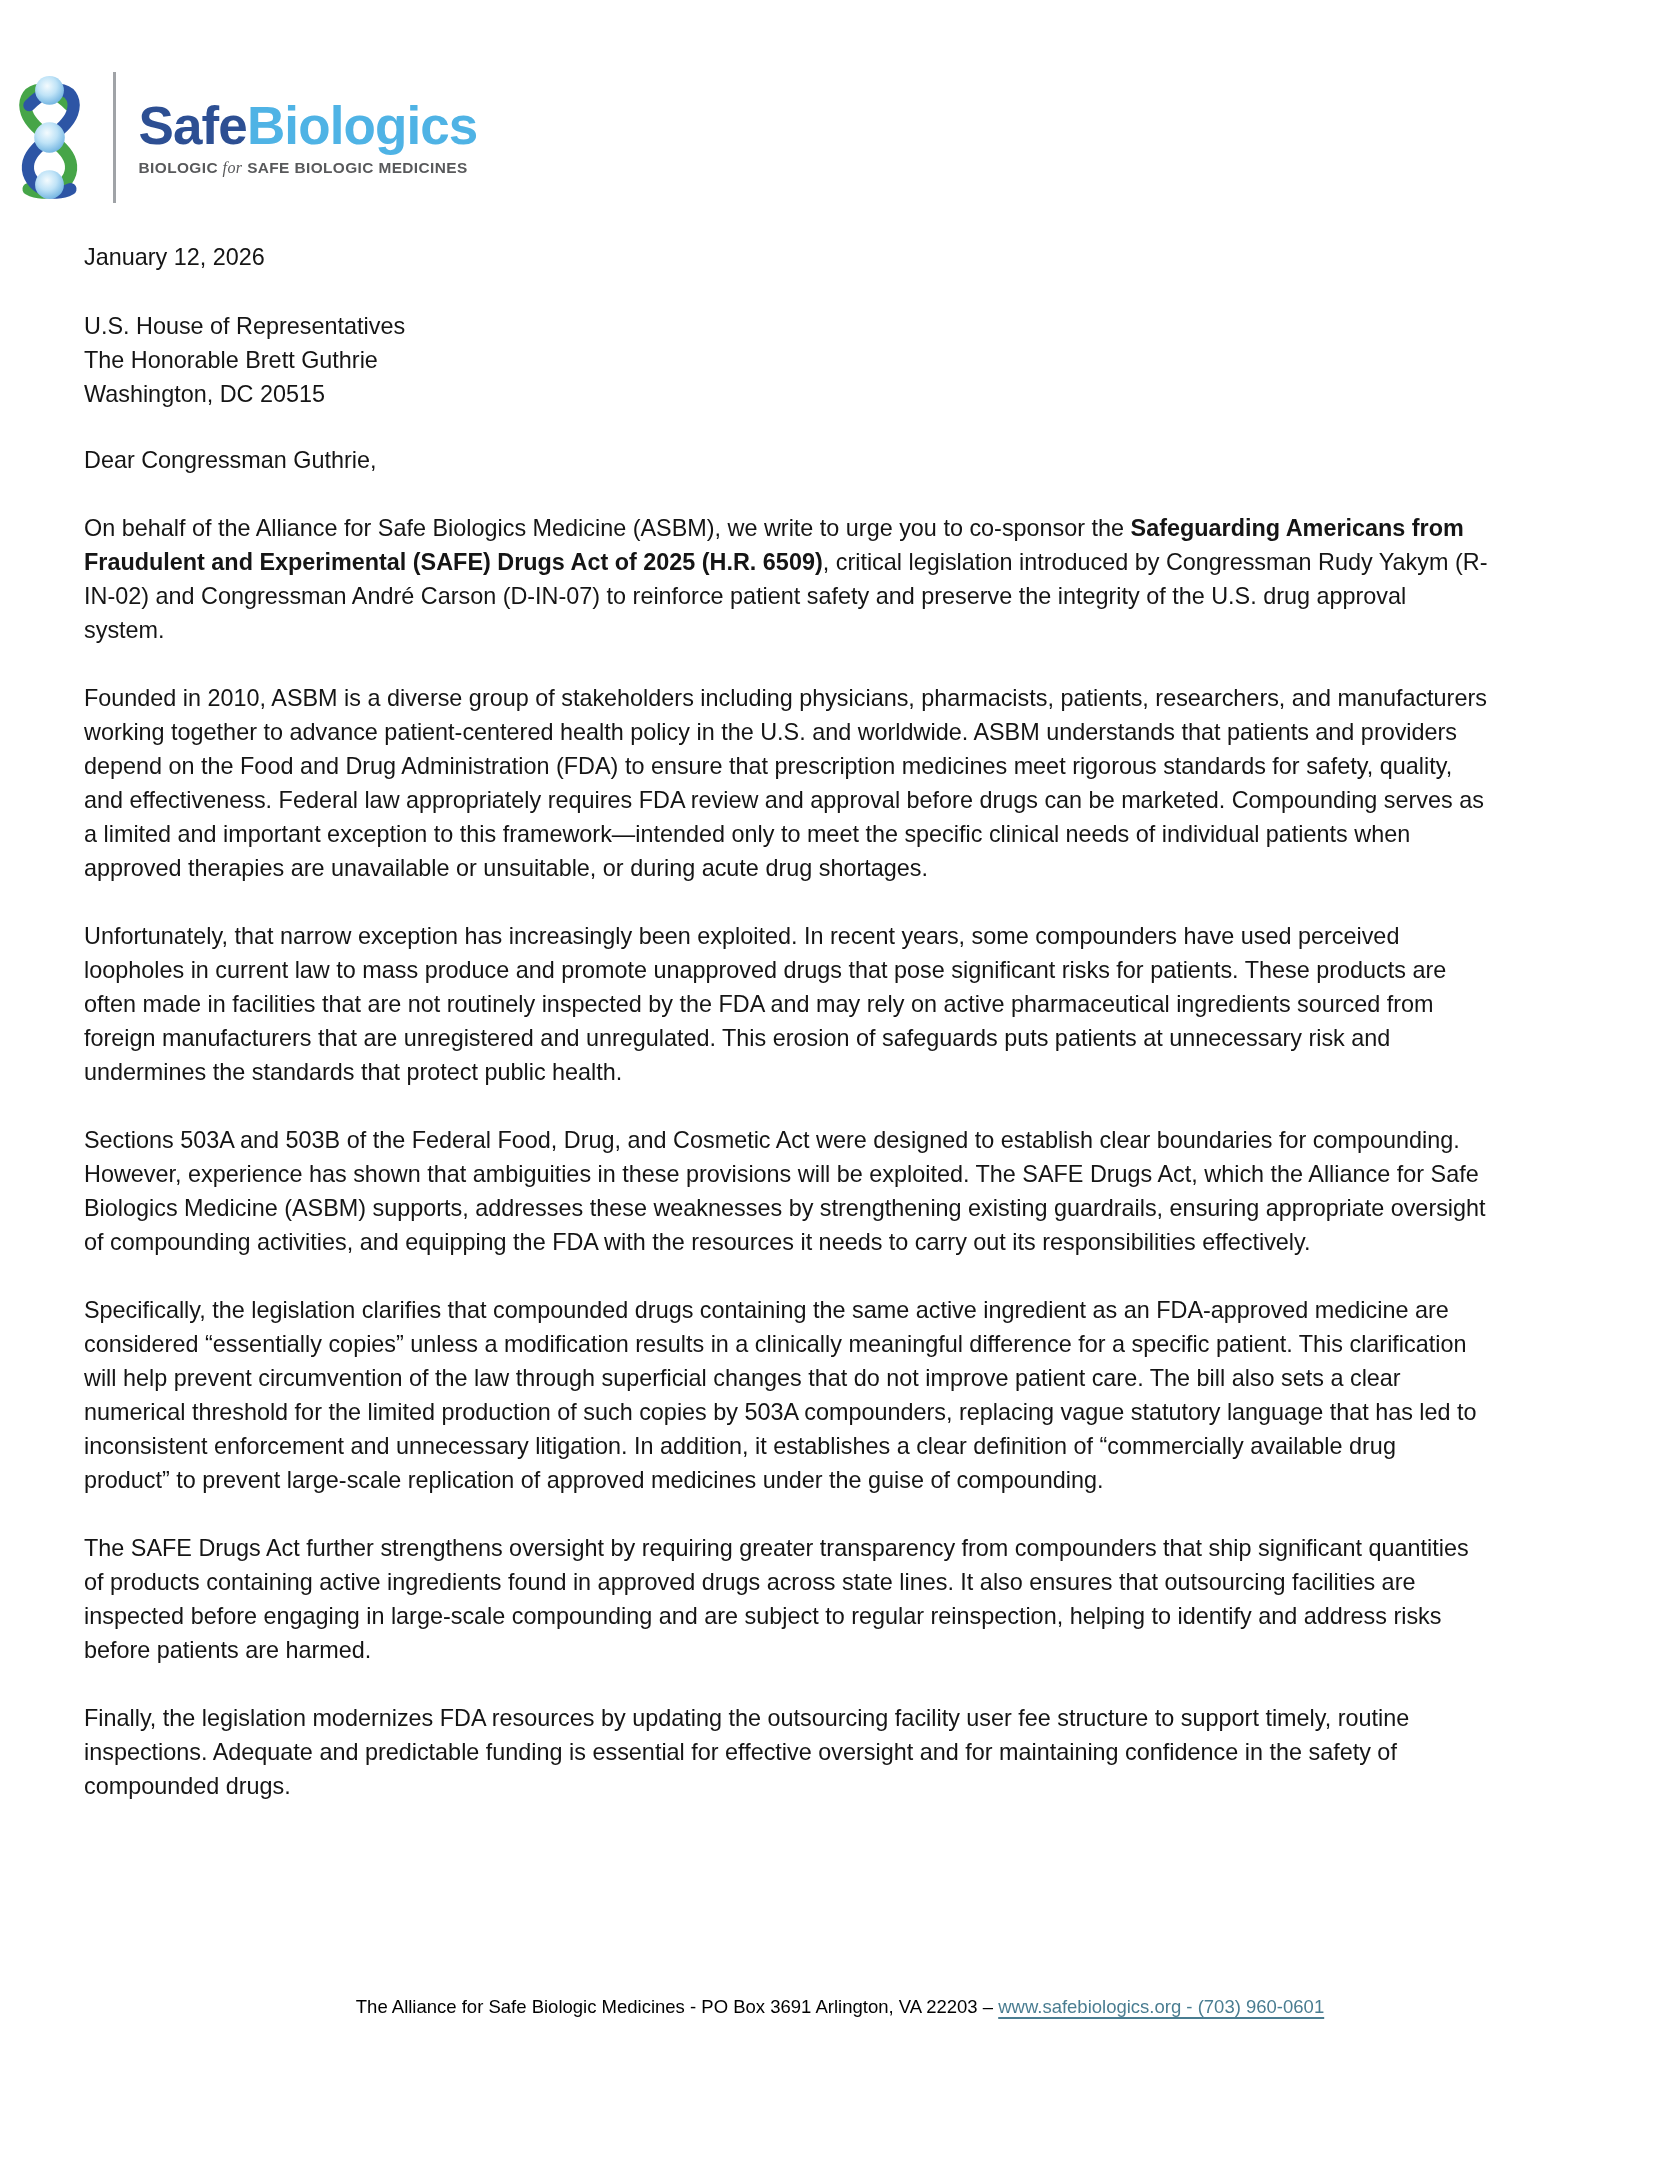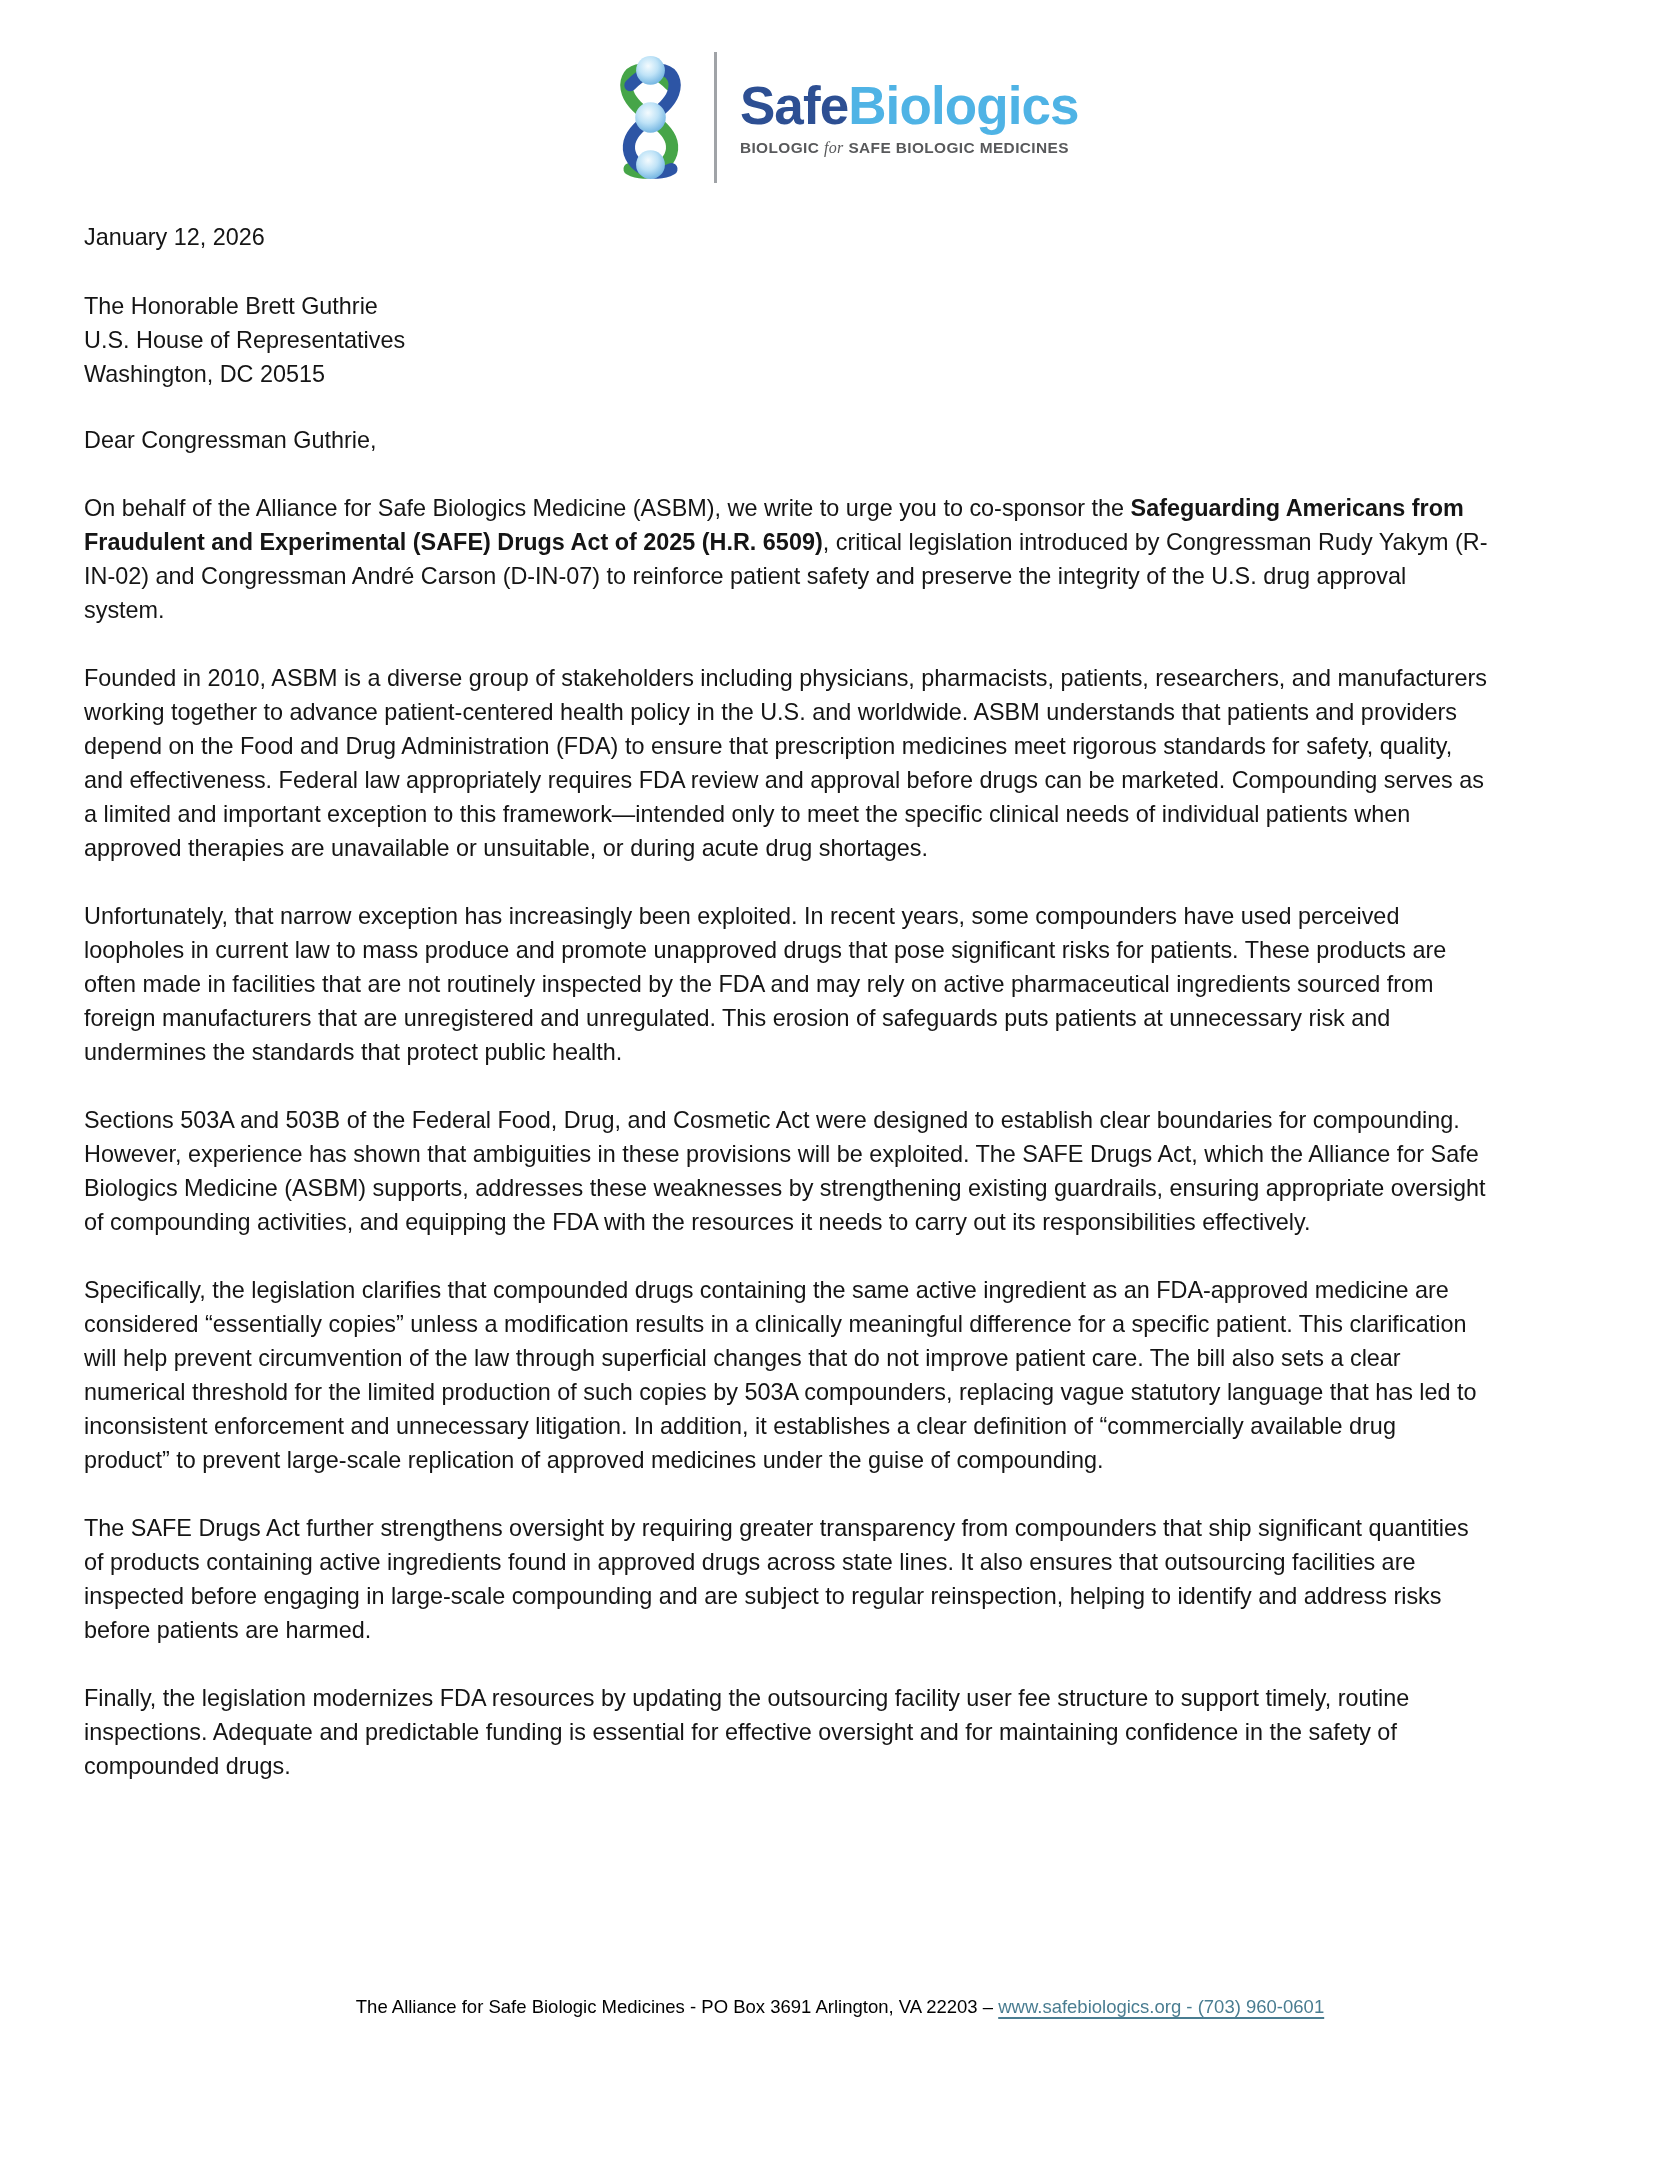--- a/index.html
+++ b/index.html
@@ -14,23 +14,22 @@
   body{font-family:"Liberation Sans",sans-serif;color:var(--ink);}
   .page{
     position:relative;
     width:1680px;
     height:2174px;
     background:#ffffff;
     overflow:hidden;
   }
   
   .letterhead{
-    padding-top:52px;
+    padding-top:72px;
     display:flex;
-    justify-content:center;
   }
   .logo{
     display:flex;
     align-items:center;
   }
   .logo-icon{width:99px;height:131px;display:block;}
   .logo-divider{
     width:2.6px;height:131px;
     background:#a0a3a7;
     margin:0 23px 0 14px;
@@ -114,22 +113,22 @@
       <div class="logo-text">
         <div class="brand"><span class="brand-first">Safe</span><span class="brand-second">Biologics</span></div>
         <div class="tagline"><span>BIOLOGIC</span> <em>for</em> <span>SAFE BIOLOGIC MEDICINES</span></div>
       </div>
     </div>
   </header>
 
   <main class="content">
     <p class="date-line">January 12, 2026</p>
     <div class="address" id="address">
+        <div>U.S. House of Representatives</div>
         <div>The Honorable Brett Guthrie</div>
-        <div>U.S. House of Representatives</div>
         <div>Washington, DC 20515</div>
       </div>
     <p class="salutation">Dear Congressman Guthrie,</p>
     <div id="paragraphs">
         <p class="para"><span>On behalf of the Alliance for Safe Biologics Medicine (ASBM), we write to urge you to co-sponsor the </span><span class="bold">Safeguarding Americans from Fraudulent and Experimental (SAFE) Drugs Act of 2025 (H.R. 6509)</span><span>, critical legislation introduced by Congressman Rudy Yakym (R-IN-02) and Congressman André Carson (D-IN-07) to reinforce patient safety and preserve the integrity of the U.S. drug approval system.</span></p>
         <p class="para"><span>Founded in 2010, ASBM is a diverse group of stakeholders including physicians, pharmacists, patients, researchers, and manufacturers working together to advance patient-centered health policy in the U.S. and worldwide. ASBM understands that patients and providers depend on the Food and Drug Administration (FDA) to ensure that prescription medicines meet rigorous standards for safety, quality, and effectiveness. Federal law appropriately requires FDA review and approval before drugs can be marketed. Compounding serves as a limited and important exception to this framework—intended only to meet the specific clinical needs of individual patients when approved therapies are unavailable or unsuitable, or during acute drug shortages.</span></p>
         <p class="para"><span>Unfortunately, that narrow exception has increasingly been exploited. In recent years, some compounders have used perceived loopholes in current law to mass produce and promote unapproved drugs that pose significant risks for patients. These products are often made in facilities that are not routinely inspected by the FDA and may rely on active pharmaceutical ingredients sourced from foreign manufacturers that are unregistered and unregulated. This erosion of safeguards puts patients at unnecessary risk and undermines the standards that protect public health.</span></p>
         <p class="para"><span>Sections 503A and 503B of the Federal Food, Drug, and Cosmetic Act were designed to establish clear boundaries for compounding. However, experience has shown that ambiguities in these provisions will be exploited. The SAFE Drugs Act, which the Alliance for Safe Biologics Medicine (ASBM) supports, addresses these weaknesses by strengthening existing guardrails, ensuring appropriate oversight of compounding activities, and equipping the FDA with the resources it needs to carry out its responsibilities effectively.</span></p>
         <p class="para"><span>Specifically, the legislation clarifies that compounded drugs containing the same active ingredient as an FDA-approved medicine are considered “essentially copies” unless a modification results in a clinically meaningful difference for a specific patient. This clarification will help prevent circumvention of the law through superficial changes that do not improve patient care. The bill also sets a clear numerical threshold for the limited production of such copies by 503A compounders, replacing vague statutory language that has led to inconsistent enforcement and unnecessary litigation. In addition, it establishes a clear definition of “commercially available drug product” to prevent large-scale replication of approved medicines under the guise of compounding.</span></p>
         <p class="para"><span>The SAFE Drugs Act further strengthens oversight by requiring greater transparency from compounders that ship significant quantities of products containing active ingredients found in approved drugs across state lines. It also ensures that outsourcing facilities are inspected before engaging in large-scale compounding and are subject to regular reinspection, helping to identify and address risks before patients are harmed.</span></p>

